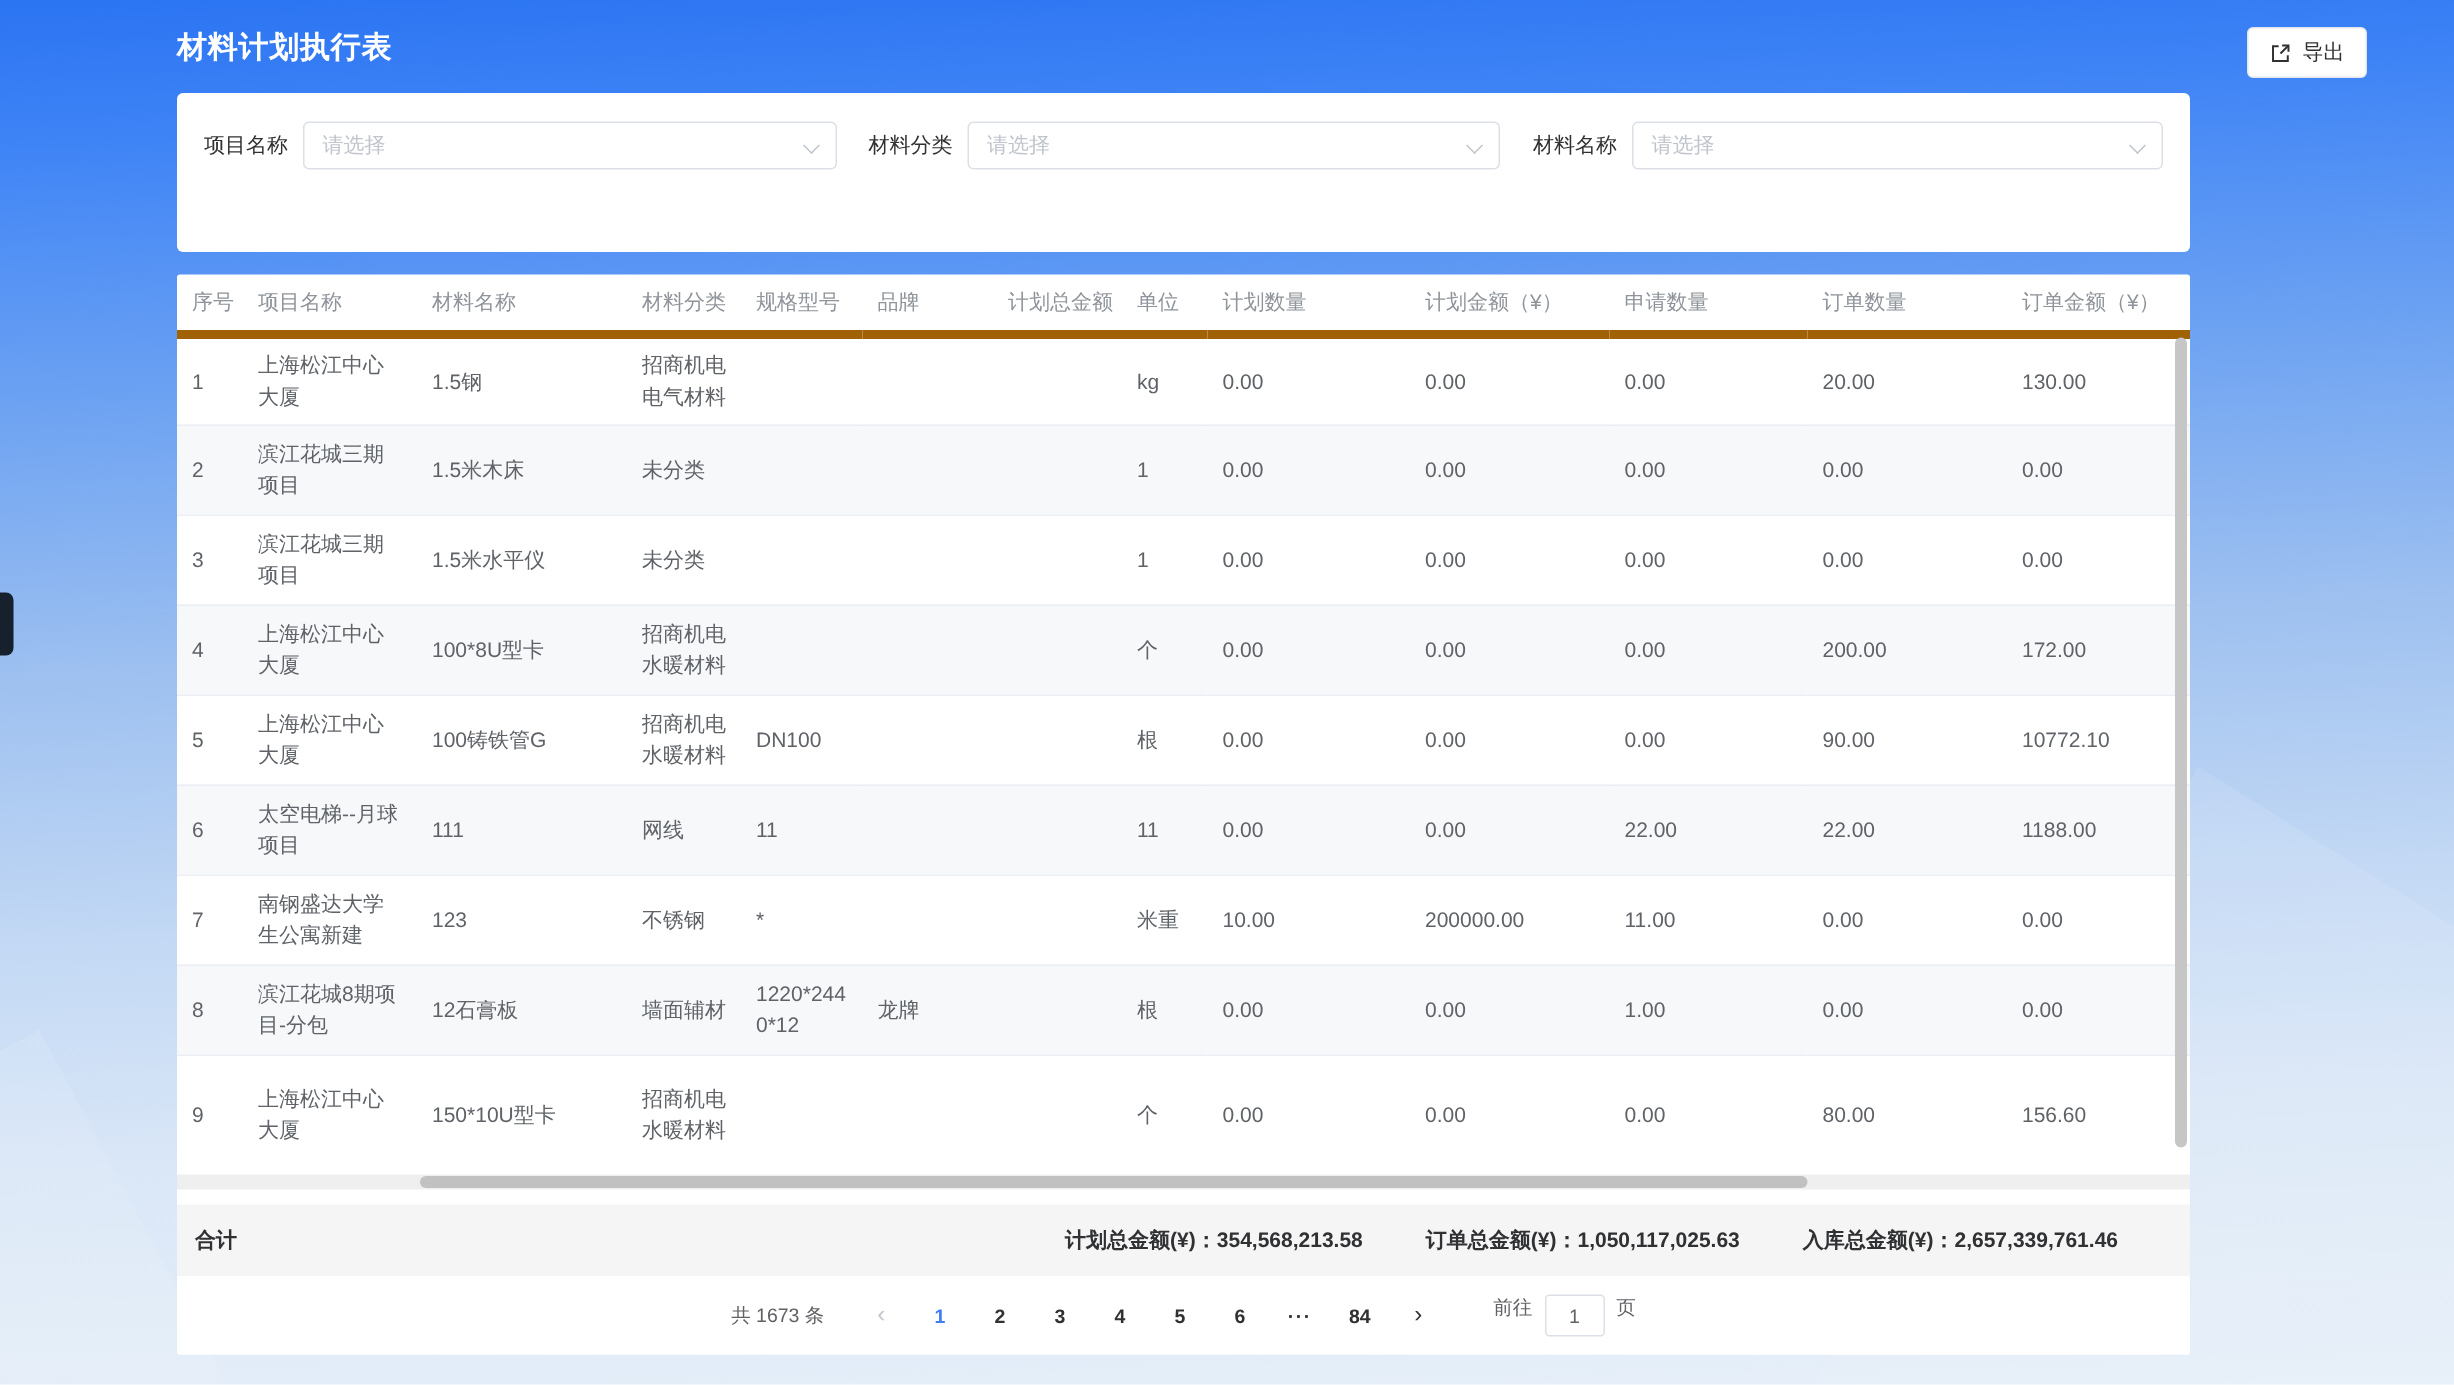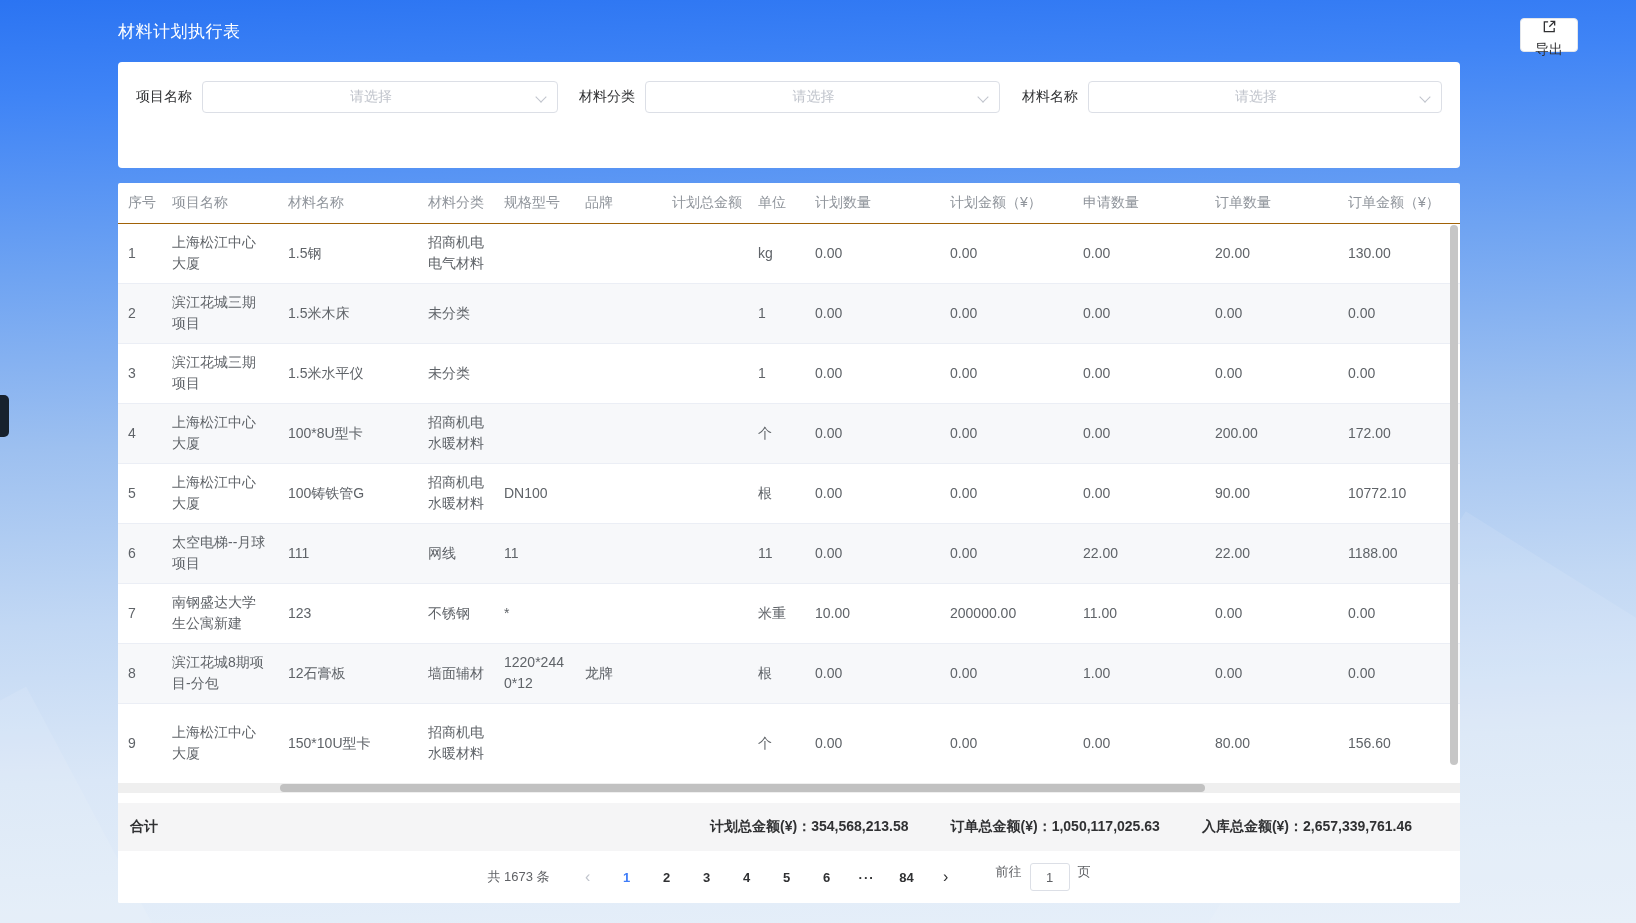--- a/index.html
+++ b/index.html
@@ -9,46 +9,46 @@
     font-size:14px; color:#606266;
     background:linear-gradient(178deg,#2b74f2 0%,#3f84f6 10%,#6ea3f2 28%,#9dc0f0 46%,#c2d8f4 64%,#dae7f7 80%,#e6eff9 100%);
     position:relative;
   }
   .bg-deco { position:absolute; background:#ffffff; opacity:0.10; pointer-events:none; }
   .deco1 { width:420px; height:520px; right:-80px; bottom:-180px; transform:rotate(32deg); }
   .deco2 { width:260px; height:420px; left:-120px; bottom:-220px; transform:rotate(-28deg); }
 
   
   .topbar { position:absolute; left:118px; right:118px; top:0; height:62px; display:flex; align-items:center; justify-content:space-between; }
-  .page-title { color:#ffffff; font-size:17px; font-weight:400; letter-spacing:0.5px; }
-  .export-btn { position:absolute; right:58px; top:18px; height:34px; padding:0 14px; background:#ffffff; border:1px solid #e3e6eb; border-radius:4px; display:flex; align-items:center; gap:7px; color:#303133; font-size:14px; cursor:pointer;flex-direction:column; }
+  .page-title { color:#ffffff; font-size:20px; font-weight:700; letter-spacing:0.5px; }
+  .export-btn { position:absolute; right:58px; top:18px; height:34px; padding:0 14px; background:#ffffff; border:1px solid #e3e6eb; border-radius:4px; display:flex; align-items:center; gap:7px; color:#303133; font-size:14px; cursor:pointer; }
   .export-btn svg { display:block; }
 
   
   .filter-card { position:absolute; left:118px; top:62px; width:1342px; height:106px; background:#ffffff; border-radius:4px; padding:0; }
   .filter-row { display:flex; align-items:center; height:56px; padding-top:14px; }
   .filter-field { display:flex; align-items:center; }
   .filter-label { color:#303133; font-size:14px; margin-right:10px; white-space:nowrap; }
   .filter-field:nth-child(1){ margin-left:18px; }
   .filter-field:nth-child(2){ margin-left:21px; }
   .filter-field:nth-child(3){ margin-left:22px; }
-  .select-box { position:relative; height:32px; background:#ffffff; border:1px solid #dcdfe6; border-radius:4px; display:flex; align-items:center; padding:0 30px 0 12px; cursor:pointer;justify-content:center; }
+  .select-box { position:relative; height:32px; background:#ffffff; border:1px solid #dcdfe6; border-radius:4px; display:flex; align-items:center; padding:0 30px 0 12px; cursor:pointer; }
   .select-box .placeholder { color:#c0c4cc; font-size:14px; }
   .sel-w1 { width:356px; } .sel-w2 { width:355px; } .sel-w3 { width:354px; }
   .chevron-down { position:absolute; right:12px; top:11px; width:8px; height:8px; border-right:1.5px solid #c0c4cc; border-bottom:1.5px solid #c0c4cc; transform:rotate(45deg); }
   .action-row { display:flex; align-items:center; padding-left:17px; margin-top:4px; }
   .search-btn { width:199px; height:30px; background:#3f7df8; color:#ffffff; border:none; border-radius:4px; font-size:14px; cursor:pointer; font-family:inherit; }
   .clear-link { margin-left:46px; color:#3f7df8; font-size:14px; cursor:pointer; background:none; border:none; font-family:inherit; }
 
   
   .table-card { position:absolute; left:118px; top:183px; width:1342px; background:#ffffff; border-radius:2px; }
   table { border-collapse:collapse; table-layout:fixed; width:1342px; }
   th, td { text-align:left; padding:0 10px; font-weight:400; vertical-align:middle; word-break:break-all; line-height:21px; }
   thead tr { height:40px; }
-  th { color:#8f949b; font-size:14px; font-weight:500; border-bottom:1px solid #a16207; white-space:nowrap; overflow:hidden; }
+  th { color:#8f949b; font-size:14px; font-weight:500; border-bottom:6px solid #a16207; white-space:nowrap; overflow:hidden; }
   tbody tr { height:60px; border-bottom:1px solid #ebeef5; background:#ffffff; }
   tbody tr.striped { background:#f7f8fa; }
   tbody tr.last-row { height:80px; border-bottom:none; }
   td { color:#5f6368; font-size:14px; }
 
   
   .h-scroll-track { position:relative; height:10px; background:#efefef; width:1342px; }
   .h-scroll-thumb { position:absolute; left:162px; top:1px; width:925px; height:8px; background:#c1c1c1; border-radius:4px; cursor:grab; }
   .v-scroll-thumb { position:absolute; right:2px; top:42px; width:8px; height:540px; background:#c6c6c6; border-radius:4px; cursor:grab; }
   .spacer { height:10px; background:#ffffff; }

